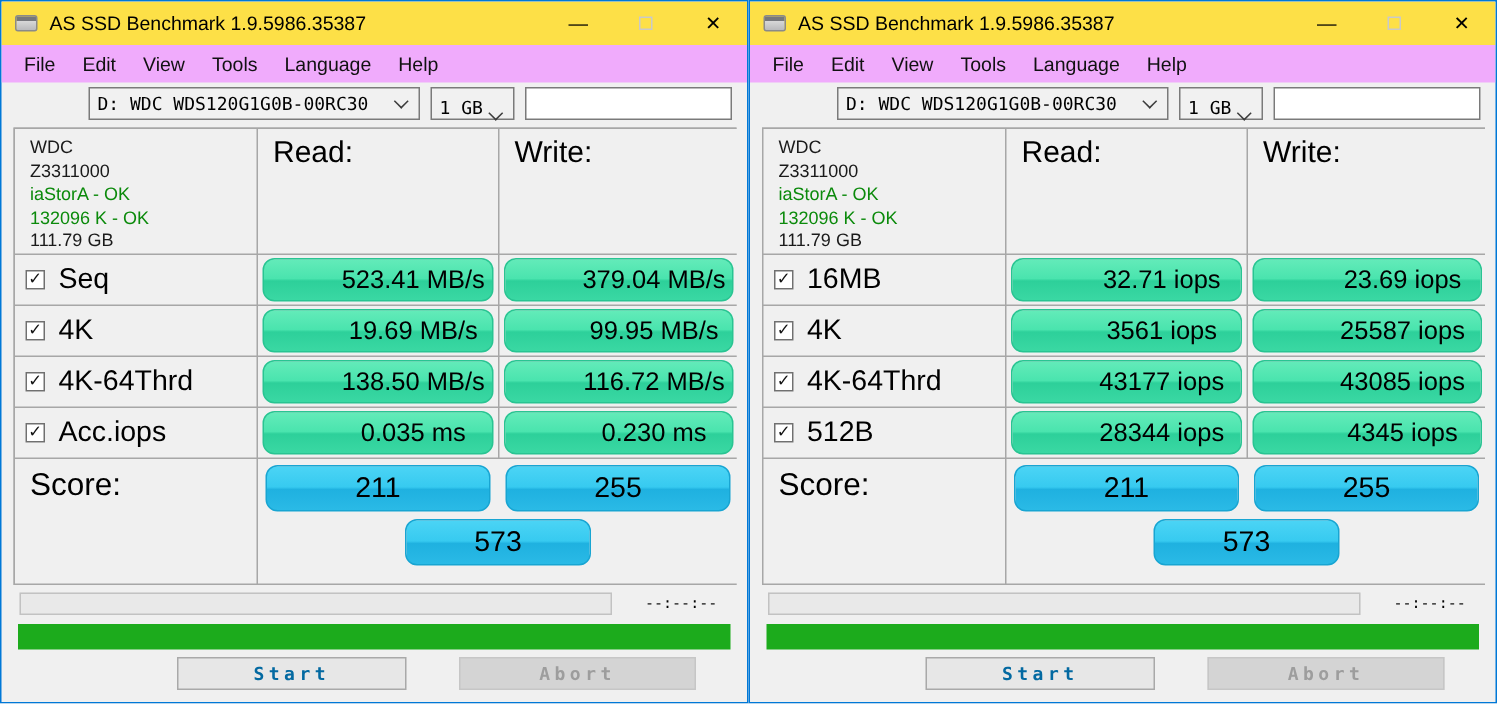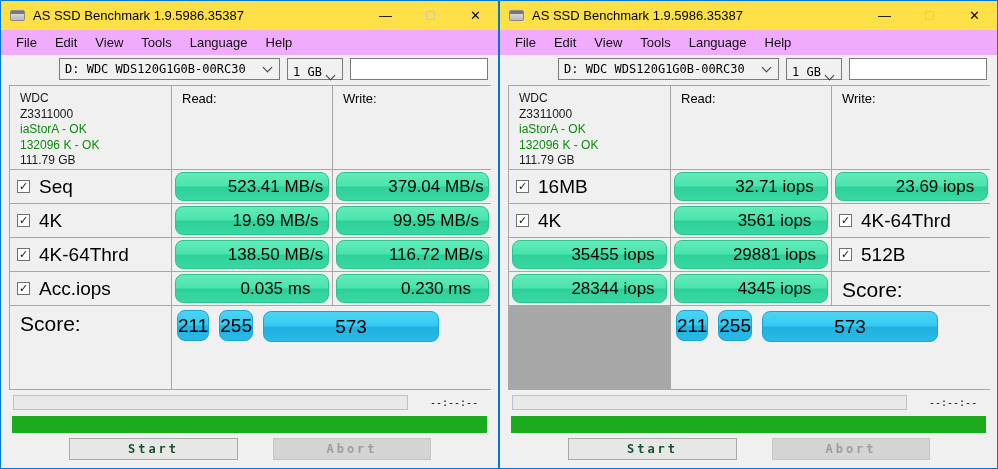--- a/index.html
+++ b/index.html
@@ -33,51 +33,51 @@
   .textbox { flex:1; height:22px; margin-left:7px; background:#fff; border:1px solid #7a7a7a; }
 
   
   .grid { margin:5px 8px 0; width:482px; display:grid;
           grid-template-columns:161px 160px 159px;
           grid-template-rows:83px 33px 33px 33px 33px 83px;
           gap:1px; background:#a7a7a7; border:1px solid #a7a7a7; }
   .cell { background:#f0f0f0; overflow:hidden; }
   .info-cell { padding:5px 0 0 10px; font-size:12px; line-height:15.5px; color:#1a1a1a; }
   .info-green { color:#0b8a0b; }
-  .hdr-cell { font-size:13px; color:#000; padding:5px 0 0 10px; }
+  .hdr-cell { font-size:20px; color:#000; padding:5px 0 0 10px; }
   .label-cell { display:flex; align-items:center; padding-left:7px; font-size:19px; color:#000; }
   .checkbox { width:13px; height:13px; background:#fff; border:1px solid #707070; display:flex;
               align-items:center; justify-content:center; font-size:11px; line-height:11px; color:#111;
               margin-right:9px; flex:none; }
   .val-cell { display:flex; align-items:center; justify-content:center; }
   .pill { height:29px; margin:0 3px; flex:1; border-radius:8px; display:flex; align-items:center;
           justify-content:center; font-size:17px; color:#000;
           background:linear-gradient(180deg,#63ebb9 0%,#4be4b0 47%,#4ae4ae 47%,#2dd09a 53%,#3ad8a3 100%);
           border:1px solid #29c492;padding-left:47px; }
   .pill-green { background:linear-gradient(180deg,#63ebb9 0%,#4ae4ae 47%,#2dd09a 53%,#3ad8a3 100%); }
   .pill-blue  { background:linear-gradient(180deg,#4bd4f5 0%,#37caf0 47%,#1fb1e0 53%,#2abae6 100%);
                 border:1px solid #18a5d2; }
   .score-label-cell { font-size:21px; padding:6px 0 0 10px; color:#000; }
-  .score-cell { grid-column:2/4; display:flex; flex-direction:row; }
+  .score-cell { grid-column:2/4; display:flex; flex-direction:column; }
   .score-top { display:flex; margin-top:4px; }
   .score-half { flex:1; display:flex; }
   .score-pill { height:31px; flex:1; margin:0 5px; border-radius:8px; display:flex; align-items:center;
                 justify-content:center; font-size:19px; color:#000; }
   .score-bottom { display:flex; justify-content:center; margin-top:5px; }
-  .score-total { width:176px; flex:none; }
+  .score-total { width:124px; flex:none; }
 
   
   .status-row { display:flex; align-items:center; margin:5px 12px 0; }
   .status-box { width:395px; height:15px; background:#e9e9e9; border:1px solid #c2c2c2; }
   .time { margin-left:22px; font-family:"DejaVu Sans Mono",monospace; font-size:10px; color:#000; }
   .progress { margin:6px 11px 0; height:17px; background:#1cab1c; }
   .btn-row { display:flex; margin-top:5px; }
   .btn { height:22px; font-family:"DejaVu Sans Mono",monospace; font-size:12px; font-weight:bold;
          letter-spacing:3px; display:flex; align-items:center; justify-content:center; }
-  .btn-start { margin-left:68px; width:169px; background:#e7e7e7; border:1px solid #a9a9a9; color:#14532d; }
+  .btn-start { margin-left:117px; width:153px; background:#e7e7e7; border:1px solid #a9a9a9; color:#0369a1; }
   .btn-abort { margin-left:35px; width:158px; background:#d4d4d4; border:1px solid #c6c6c6; color:#9d9d9d; }
 </style>
 </head>
 <body>
 
 <div class="screen">
 
   <div class="win">
     <div class="titlebar">
       <span class="app-icon"></span>
@@ -266,32 +266,35 @@
 
       <div class="cell label-cell">
         <span class="checkbox">
             <span>✓</span>
           </span>
         <span>4K</span>
       </div>
       <div class="cell val-cell">
           <div class="pill pill-green">3561 iops</div>
         </div>
+      <div class="cell val-cell">
+          <div class="pill pill-green">25587 iops</div>
+        </div>
 
       <div class="cell label-cell">
         <span class="checkbox">
             <span>✓</span>
           </span>
         <span>4K-64Thrd</span>
       </div>
       <div class="cell val-cell">
-          <div class="pill pill-green">35455 iops</div>
-        </div>
-      <div class="cell val-cell">
-          <div class="pill pill-green">29881 iops</div>
+          <div class="pill pill-green">43177 iops</div>
+        </div>
+      <div class="cell val-cell">
+          <div class="pill pill-green">43085 iops</div>
         </div>
 
       <div class="cell label-cell">
         <span class="checkbox">
             <span>✓</span>
           </span>
         <span>512B</span>
       </div>
       <div class="cell val-cell">
           <div class="pill pill-green">28344 iops</div>

